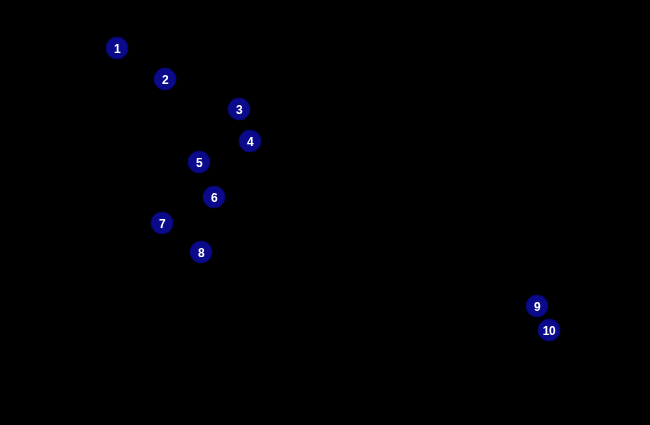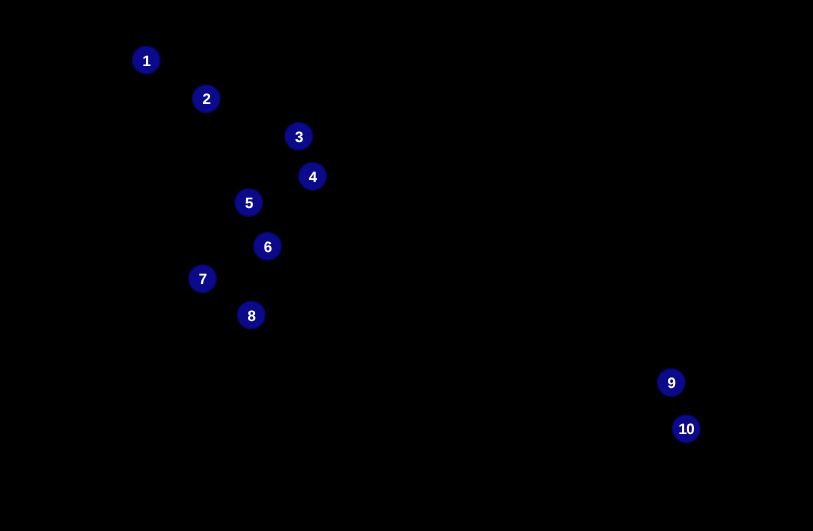--- a/index.html
+++ b/index.html
@@ -39,14 +39,14 @@
 <div id="screen-canvas" style="background: rgb(0, 0, 0);">
     <div class="marker" style="left: 117px; top: 48px; background: rgb(10, 10, 138); border: 1px solid rgb(6, 6, 107); color: rgb(255, 255, 255);">1</div>
     <div class="marker" style="left: 165px; top: 79px; background: rgb(10, 10, 138); border: 1px solid rgb(6, 6, 107); color: rgb(255, 255, 255);">2</div>
     <div class="marker" style="left: 239px; top: 109px; background: rgb(10, 10, 138); border: 1px solid rgb(6, 6, 107); color: rgb(255, 255, 255);">3</div>
     <div class="marker" style="left: 250px; top: 141px; background: rgb(10, 10, 138); border: 1px solid rgb(6, 6, 107); color: rgb(255, 255, 255);">4</div>
     <div class="marker" style="left: 199px; top: 162px; background: rgb(10, 10, 138); border: 1px solid rgb(6, 6, 107); color: rgb(255, 255, 255);">5</div>
     <div class="marker" style="left: 214px; top: 197px; background: rgb(10, 10, 138); border: 1px solid rgb(6, 6, 107); color: rgb(255, 255, 255);">6</div>
     <div class="marker" style="left: 162px; top: 223px; background: rgb(10, 10, 138); border: 1px solid rgb(6, 6, 107); color: rgb(255, 255, 255);">7</div>
     <div class="marker" style="left: 201px; top: 252px; background: rgb(10, 10, 138); border: 1px solid rgb(6, 6, 107); color: rgb(255, 255, 255);">8</div>
     <div class="marker" style="left: 537px; top: 306px; background: rgb(10, 10, 138); border: 1px solid rgb(6, 6, 107); color: rgb(255, 255, 255);">9</div>
-    <div class="marker" style="left: 549px; top: 343px; background: rgb(10, 10, 138); border: 1px solid rgb(6, 6, 107); color: rgb(255, 255, 255);">10</div>
+    <div class="marker" style="left: 549px; top: 330px; background: rgb(10, 10, 138); border: 1px solid rgb(6, 6, 107); color: rgb(255, 255, 255);">10</div>
   </div>
 
 </body></html>

